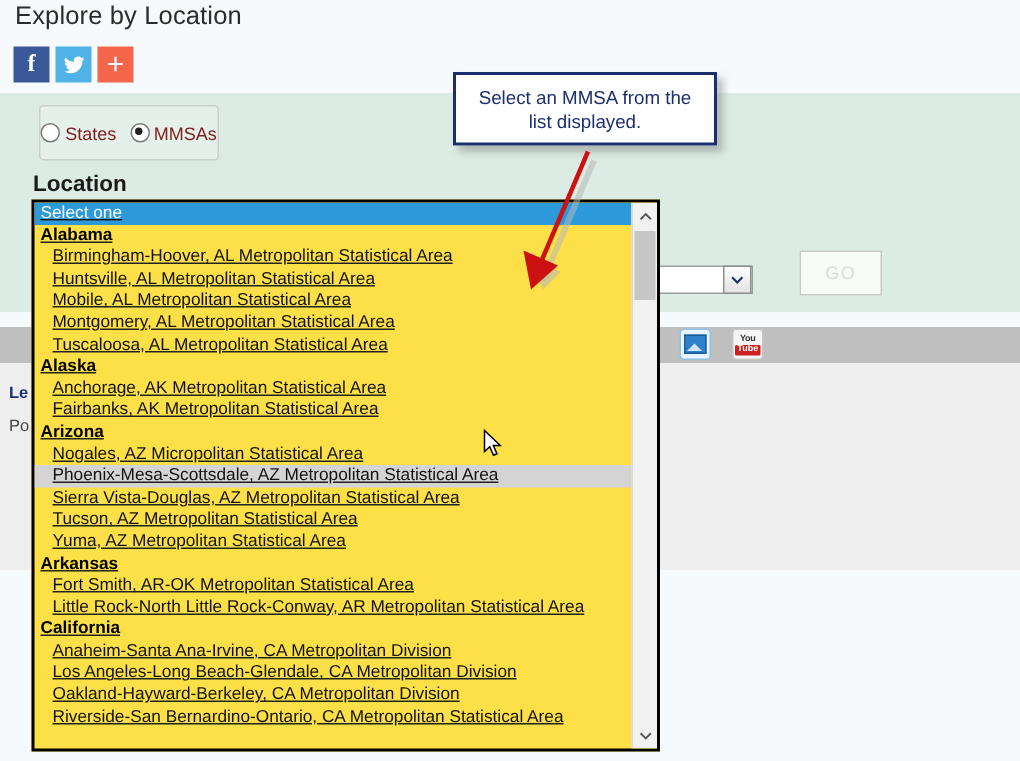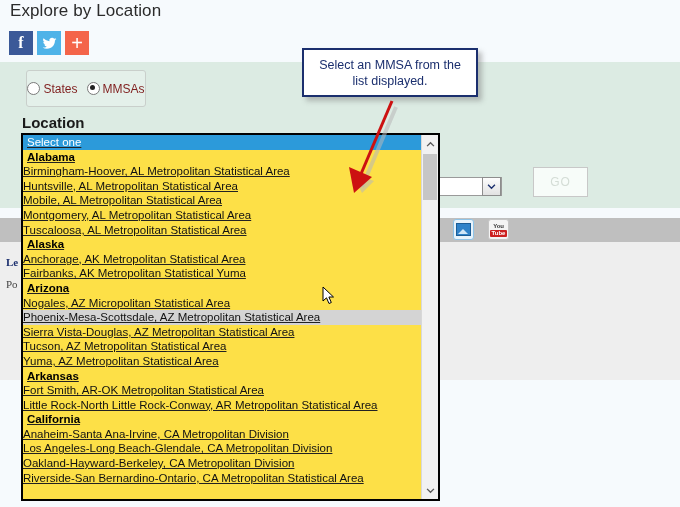--- a/index.html
+++ b/index.html
@@ -206,21 +206,20 @@
     border-left: 5px solid transparent;
     border-right: 5px solid transparent;
     border-bottom: 5px solid #cfe6f7;
   }
 
   
   .bg-text {
     position: absolute;
     font-size: 11px;
     color: #1b2f6e;
-    font-family: Liberation Serif, serif;
   }
   .bg-text-legend { left: 6px; top: 256px; font-weight: bold; color:#1b2f6e; }
   .bg-text-po     { left: 6px; top: 278px; color:#444; }
   .bg-text-us     { left: 6px; top: 307px; color:#1b2f6e;margin-left:37px; }
 
   
   .listbox {
     position: absolute;
     left: 21px;
     top: 133px;
@@ -254,21 +253,21 @@
     background: #2c9ada;
     color: #fff;
     padding-left: 4px;
   }
   .li.group {
     font-weight: bold;
     color: #000;
     padding-left: 4px;
   }
   .li.child {
-    padding-left: 0;
+    padding-left: 12px;
   }
   .li.hovered {
     background: #d4d4d4;
   }
 
   
   .scrollbar {
     width: 17px;
     background: #f1f1f1;
     border-left: 1px solid #d8d8d8;
@@ -398,21 +397,21 @@
   <ul class="list-items" id="list-items">
       <li class="li placeholder">Select one</li>
       <li class="li group">Alabama</li>
       <li class="li child">Birmingham-Hoover, AL Metropolitan Statistical Area</li>
       <li class="li child">Huntsville, AL Metropolitan Statistical Area</li>
       <li class="li child">Mobile, AL Metropolitan Statistical Area</li>
       <li class="li child">Montgomery, AL Metropolitan Statistical Area</li>
       <li class="li child">Tuscaloosa, AL Metropolitan Statistical Area</li>
       <li class="li group">Alaska</li>
       <li class="li child">Anchorage, AK Metropolitan Statistical Area</li>
-      <li class="li child">Fairbanks, AK Metropolitan Statistical Yuma</li>
+      <li class="li child">Fairbanks, AK Metropolitan Statistical Area</li>
       <li class="li group">Arizona</li>
       <li class="li child">Nogales, AZ Micropolitan Statistical Area</li>
       <li class="li child hovered">Phoenix-Mesa-Scottsdale, AZ Metropolitan Statistical Area</li>
       <li class="li child">Sierra Vista-Douglas, AZ Metropolitan Statistical Area</li>
       <li class="li child">Tucson, AZ Metropolitan Statistical Area</li>
       <li class="li child">Yuma, AZ Metropolitan Statistical Area</li>
       <li class="li group">Arkansas</li>
       <li class="li child">Fort Smith, AR-OK Metropolitan Statistical Area</li>
       <li class="li child">Little Rock-North Little Rock-Conway, AR Metropolitan Statistical Area</li>
       <li class="li group">California</li>

